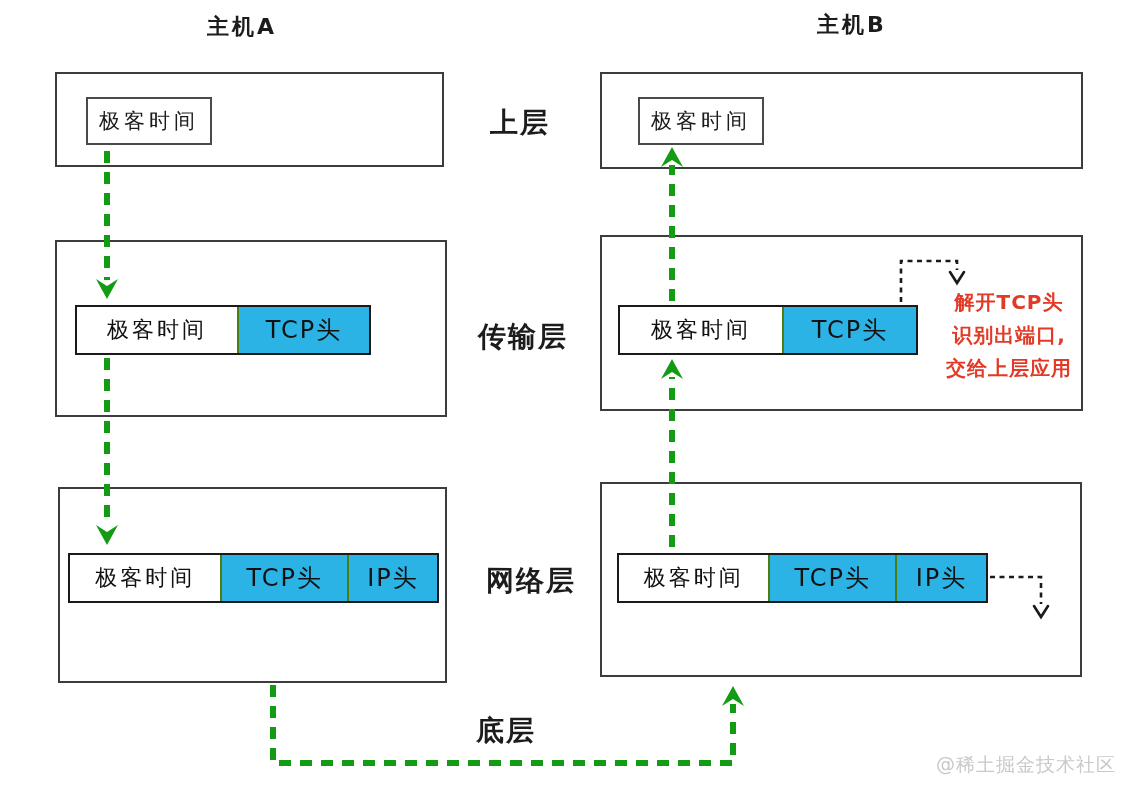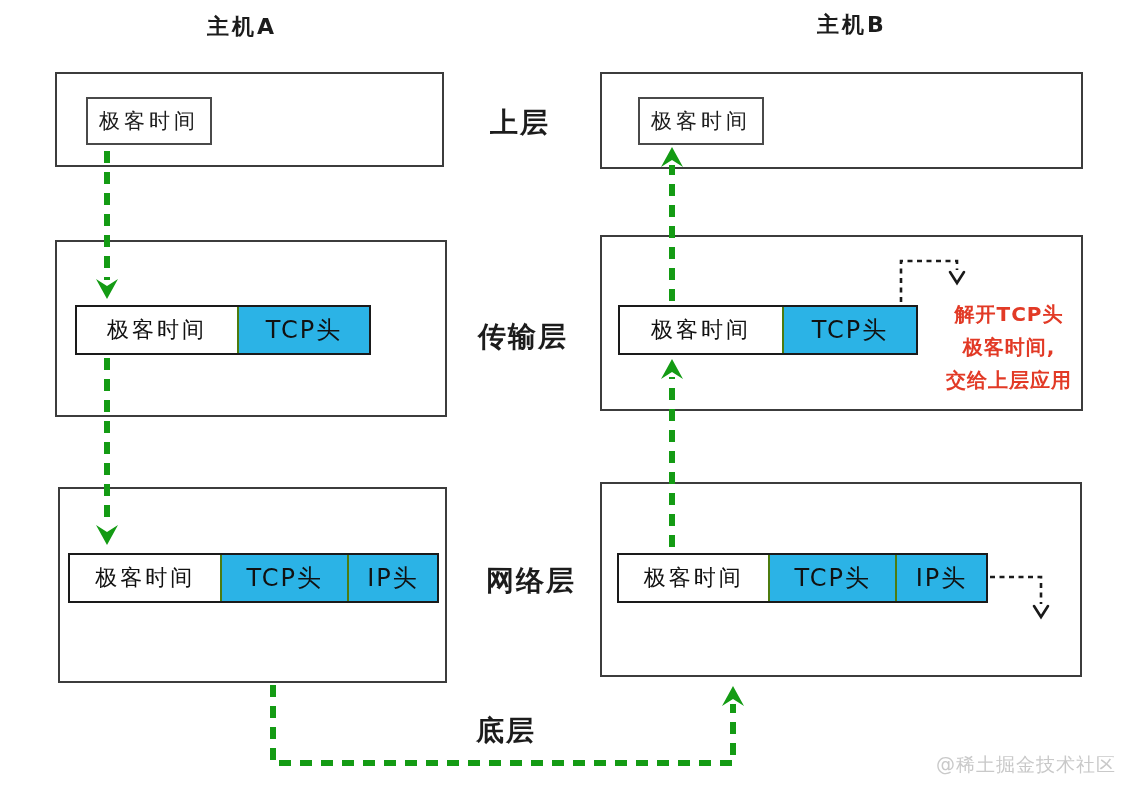--- a/index.html
+++ b/index.html
@@ -26,21 +26,21 @@
   .seg{display:flex;align-items:center;justify-content:center;height:100%;
     font-size:22px;letter-spacing:3px;color:#111;}
   .seg + .seg{border-left:2px solid #4d7c0f;}
   .seg.blue{background:var(--header-fill);}
   .seg.hdr{font-size:24px;letter-spacing:2px;}
 
   .layer-label{position:absolute;font-size:28px;font-weight:600;letter-spacing:2px;
     text-align:center;color:#1c1c1c;}
 
   .annot{position:absolute;color:var(--annotation-red);font-size:20px;font-weight:600;
-    line-height:33px;text-align:center;letter-spacing:1px;margin-top:12px;}
+    line-height:33px;text-align:center;letter-spacing:1px;}
 
   .watermark{position:absolute;left:936px;top:752px;width:180px;font-size:19px;
     color:var(--watermark);letter-spacing:1px;}
 
   svg.overlay{position:absolute;left:0;top:0;pointer-events:none;}
   .gdash{stroke:var(--arrow-green);stroke-width:6;fill:none;stroke-dasharray:12 9;}
   .ghead{fill:var(--arrow-green);stroke:none;}
   .kdash{stroke:#1a1a1a;stroke-width:2.6;fill:none;stroke-dasharray:5 4.5;}
   .khead{stroke:#1a1a1a;stroke-width:2.6;fill:none;stroke-linecap:round;}
 </style>
@@ -84,21 +84,21 @@
 
   <div class="layer-box" style="left:600px;top:482px;width:482px;height:195px;"></div>
   <div class="bar" style="left:617px;top:553px;width:371px;">
     <div class="seg" style="width:151px;">极客时间</div>
     <div class="seg blue hdr" style="width:128px;">TCP头</div>
     <div class="seg blue hdr" style="width:92px;">IP头</div>
   </div>
 
   <div class="annot" style="left:938px;top:286px;width:142px;">
     <div>解开TCP头</div>
-    <div>极客时间,</div>
+    <div>识别出端口,</div>
     <div>交给上层应用</div>
   </div>
 
   <svg class="overlay" width="1142" height="798" viewBox="0 0 1142 798">
 
     <path class="gdash" d="M107 151 V 280"></path>
     <path class="ghead" d="M96 279 L107 299 L118 279 L107 286 Z"></path>
     <path class="gdash" d="M107 358 V 526"></path>
     <path class="ghead" d="M96 525 L107 545 L118 525 L107 532 Z"></path>
 

